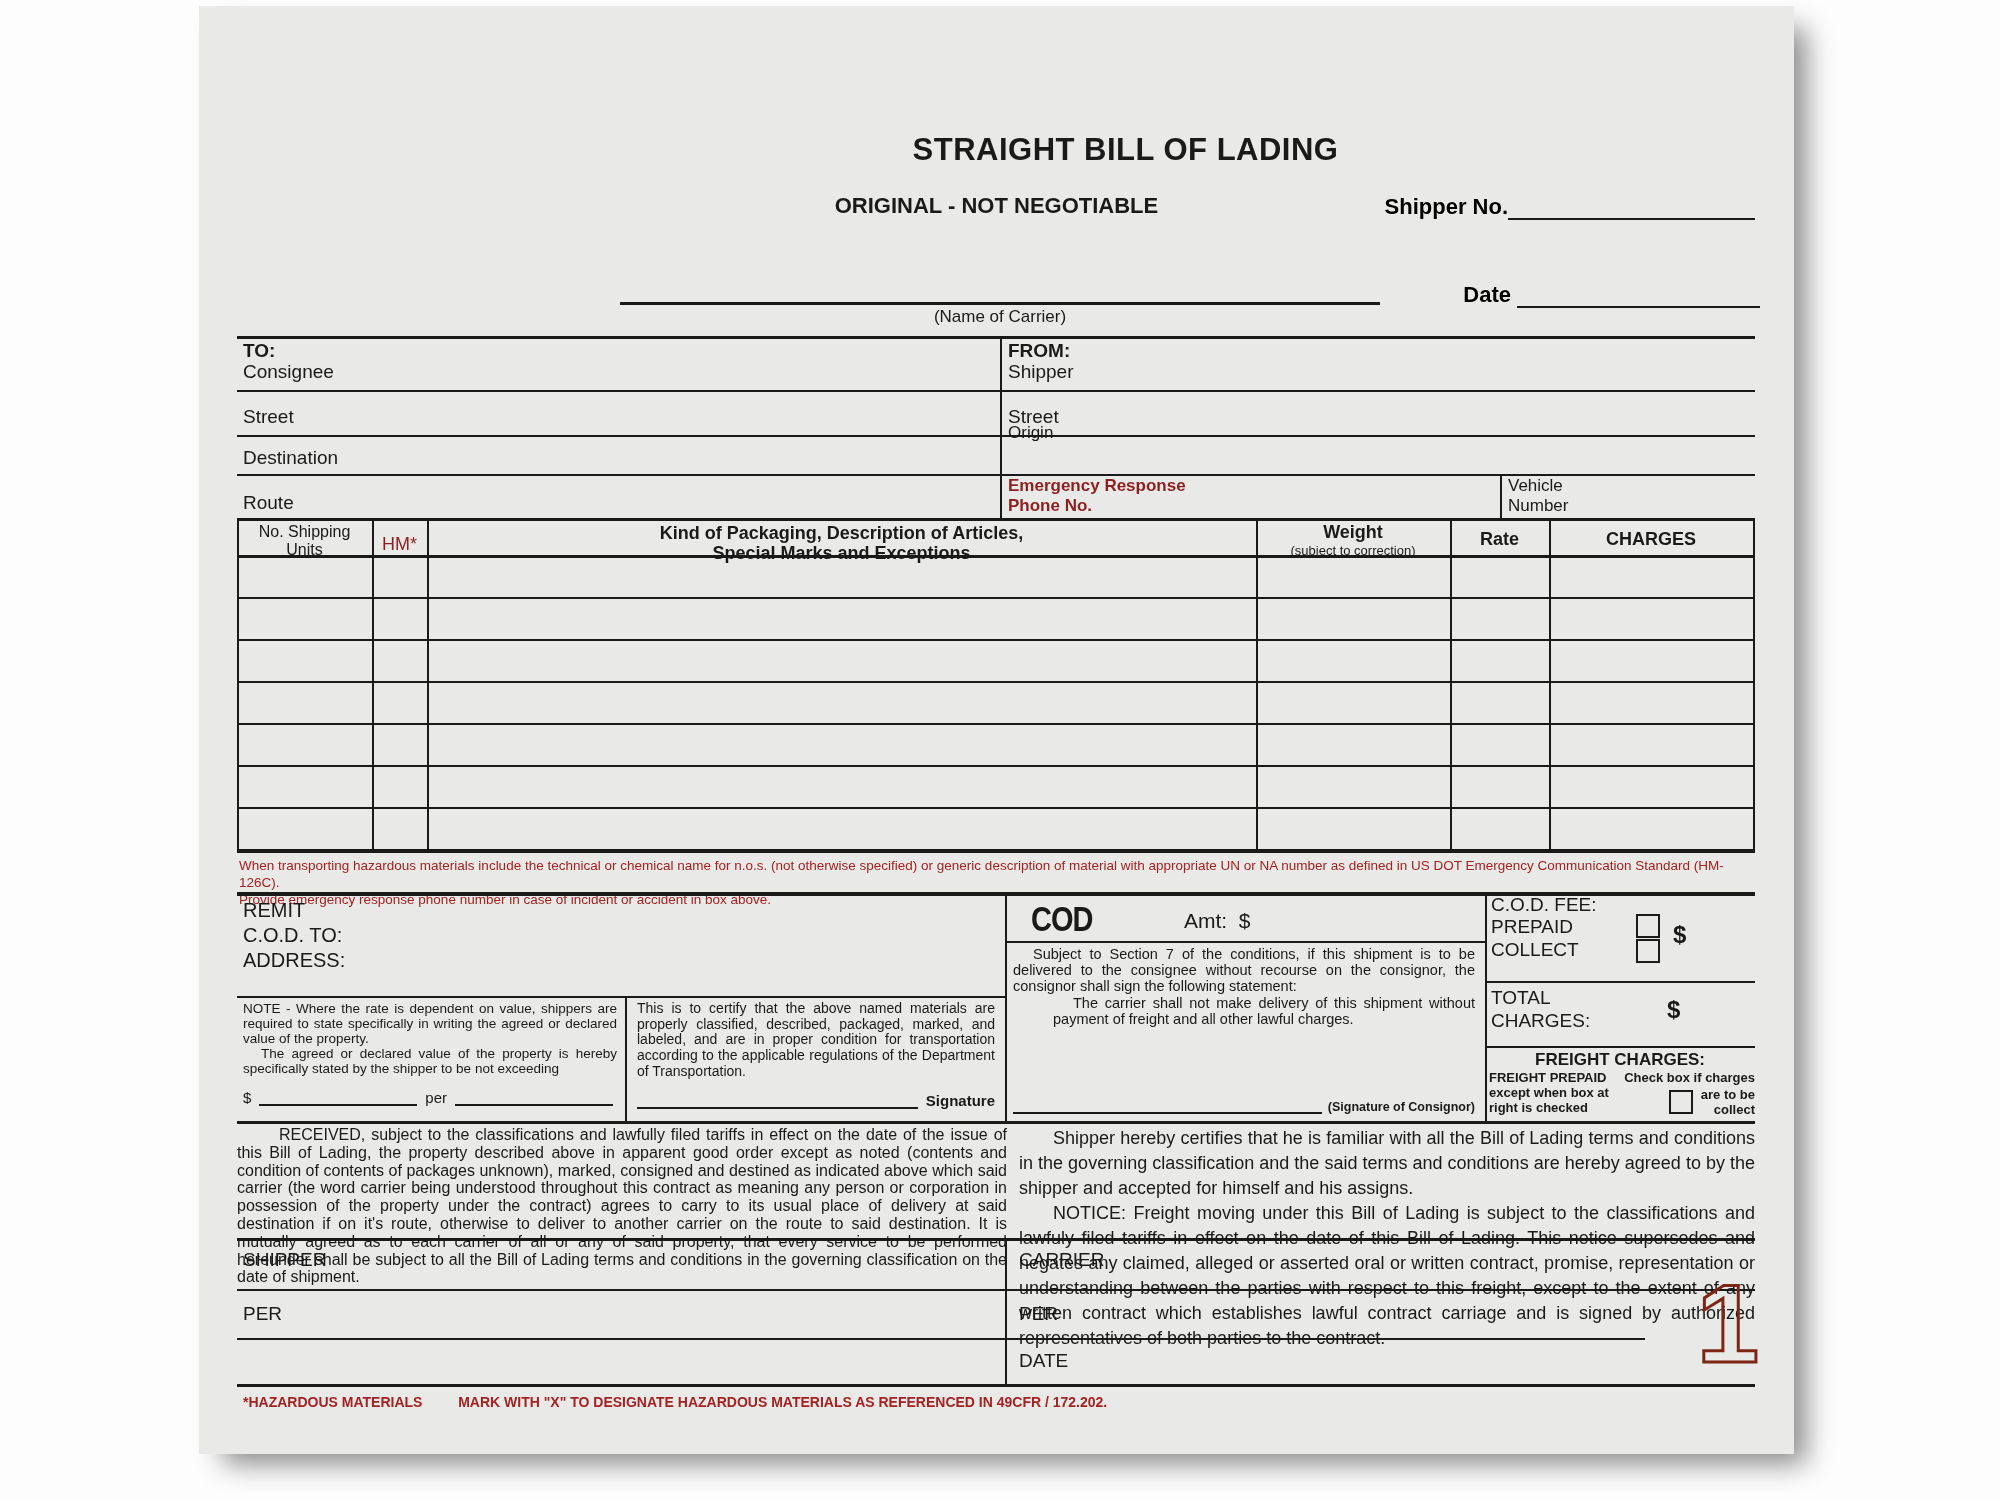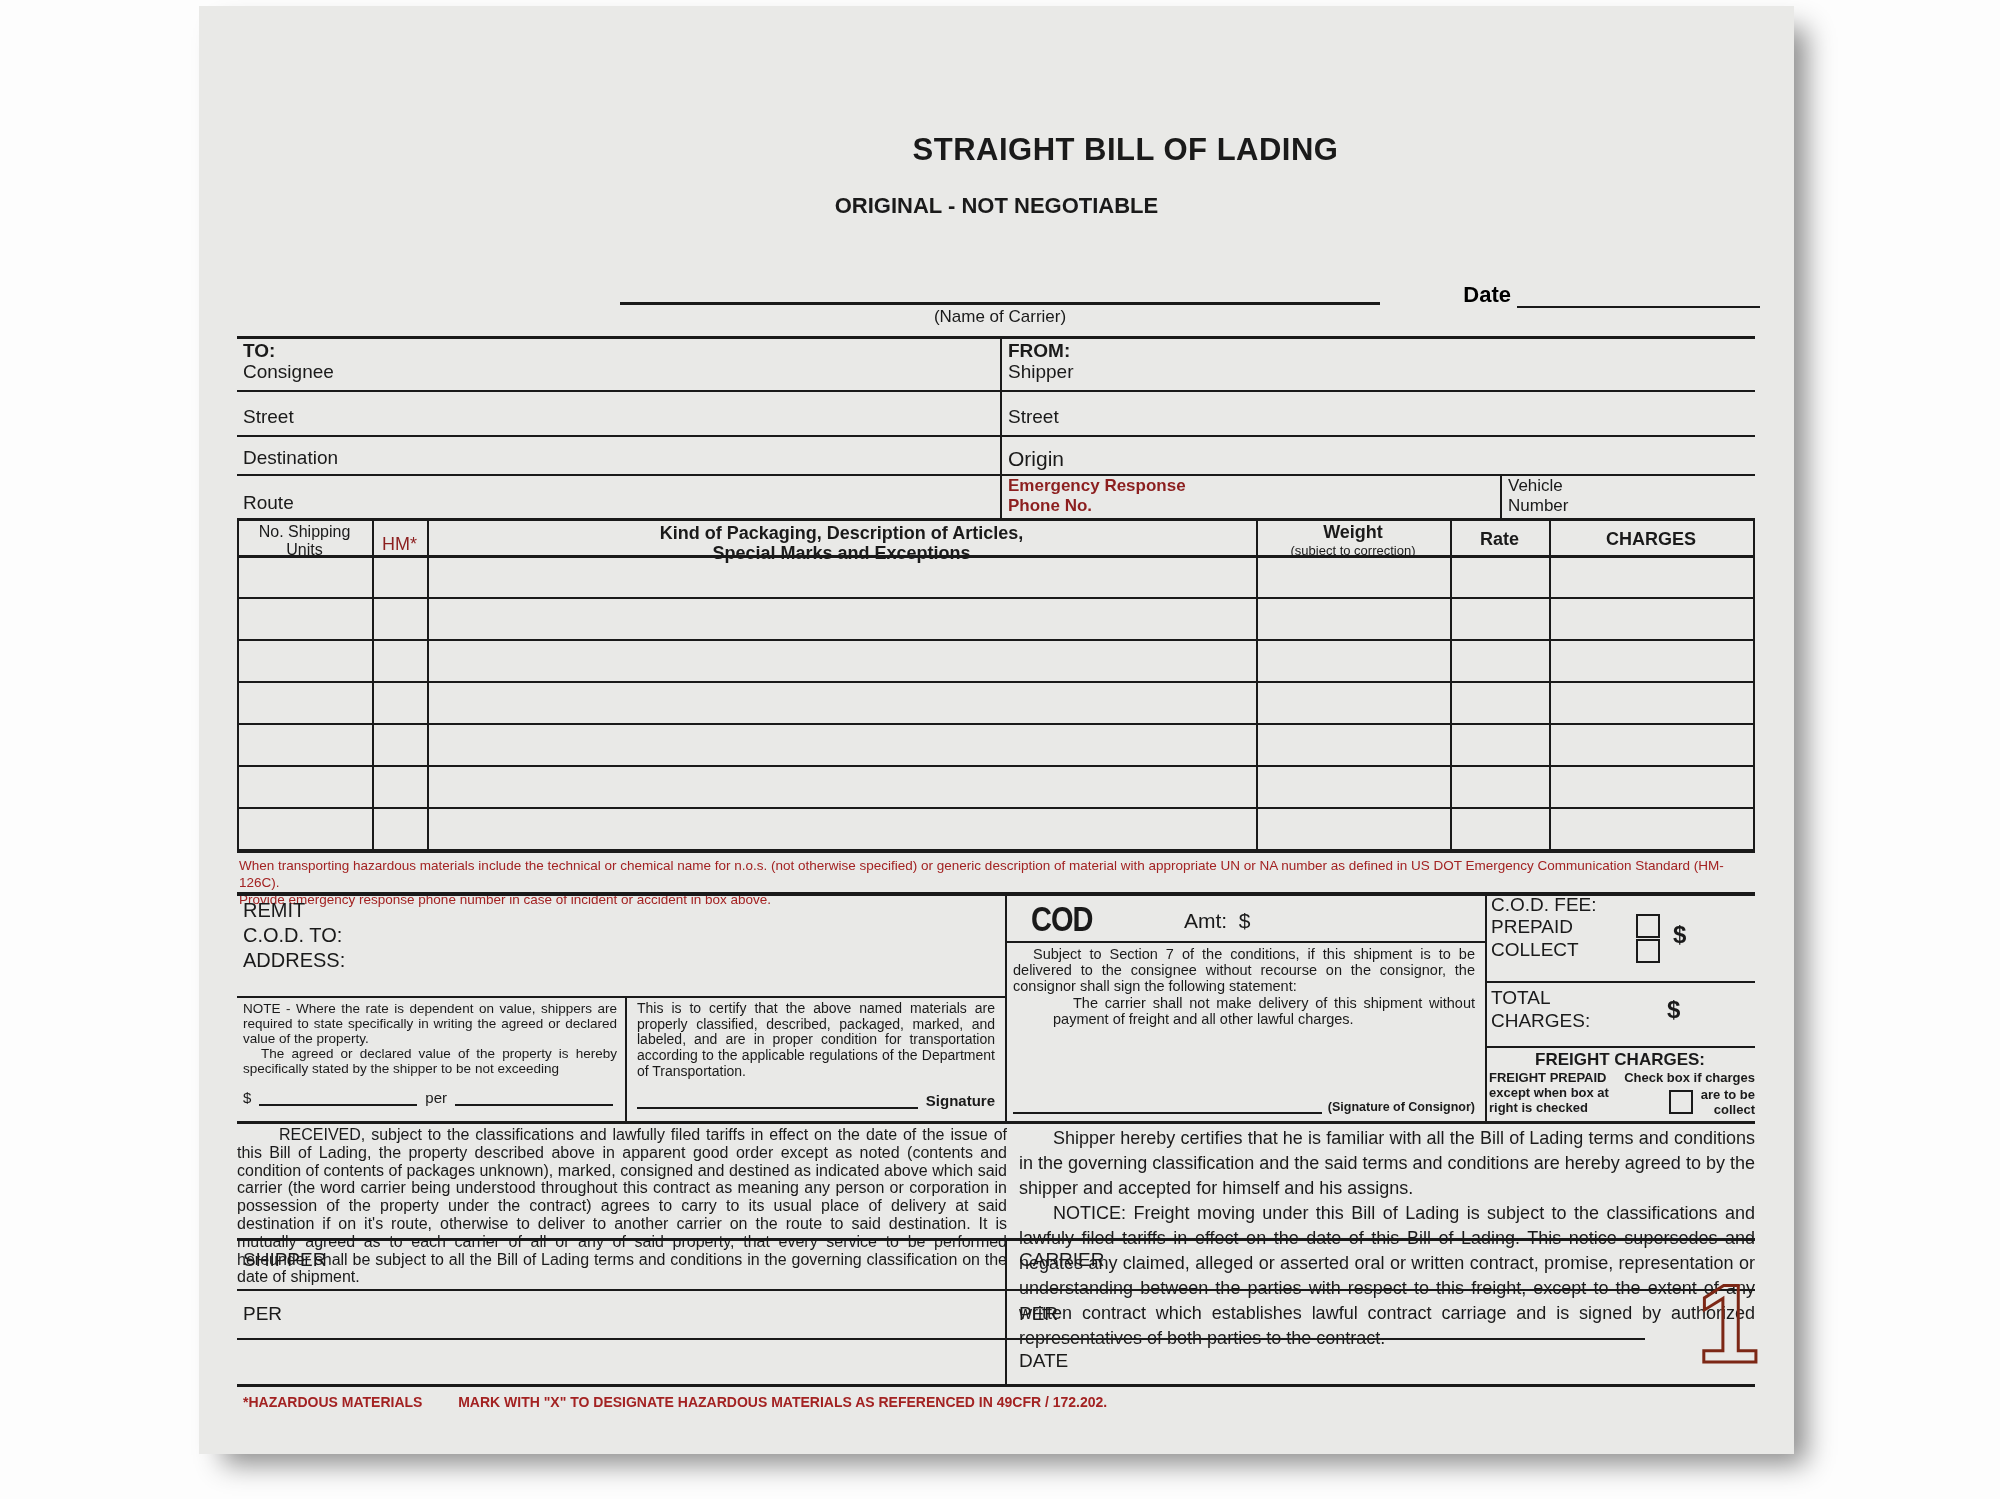--- a/index.html
+++ b/index.html
@@ -38,20 +38,24 @@
   .sigline{border-bottom:2px solid var(--ink);flex:1;height:14px;}
 </style>
 </head>
 <body>
 
 <div class="paper">
 
   <div class="t b ctr" style="left:0;top:126px;width:1853px;font-size:31px;letter-spacing:.5px;">STRAIGHT BILL OF LADING</div>
   <div class="t b ctr" style="left:0;top:187px;width:1595px;font-size:22px;">ORIGINAL - NOT NEGOTIABLE</div>
 
+  <div class="fillrow" style="left:1000px;top:188px;width:556px;">
+    <span class="b" style="font-size:22px;flex:1;text-align:right;">Shipper No.</span>
+    <span class="fline" style="width:247px;"></span>
+  </div>
   <div class="fillrow" style="left:1010px;top:276px;width:551px;">
     <span class="b" style="font-size:22px;flex:1;text-align:right;padding-right:6px;">Date</span>
     <span class="fline" style="width:243px;"></span>
   </div>
 
   <div class="hl" style="left:421px;top:296px;width:760px;height:3px;"></div>
   <div class="t ctr" style="left:421px;top:301px;width:760px;font-size:17px;">(Name of Carrier)</div>
 
   <div class="hl th" style="left:38px;top:330px;width:1518px;"></div>
   <div class="hl" style="left:38px;top:384px;width:1518px;"></div>
@@ -62,21 +66,21 @@
 
   <div class="t b" style="left:44px;top:334px;font-size:19px;">TO:</div>
   <div class="t" style="left:44px;top:355px;font-size:19px;">Consignee</div>
   <div class="t" style="left:44px;top:400px;font-size:19px;">Street</div>
   <div class="t" style="left:44px;top:441px;font-size:19px;">Destination</div>
   <div class="t" style="left:44px;top:486px;font-size:19px;">Route</div>
 
   <div class="t b" style="left:809px;top:334px;font-size:19px;">FROM:</div>
   <div class="t" style="left:809px;top:355px;font-size:19px;">Shipper</div>
   <div class="t" style="left:809px;top:400px;font-size:19px;">Street</div>
-  <div class="t" style="left:809px;top:441px;font-size:21px;">Origin</div>
+  <div class="t" style="left:809px;top:417px;font-size:17px;">Origin</div>
   <div class="t red" style="left:809px;top:470px;font-size:17px;font-weight:600;line-height:20px;">
     <div>Emergency Response</div>
     <div>Phone No.</div>
   </div>
   <div class="t" style="left:1309px;top:470px;font-size:17px;line-height:20px;">
     <div>Vehicle</div>
     <div>Number</div>
   </div>
 
   <div class="hl th" style="left:38px;top:512px;width:1518px;"></div>

